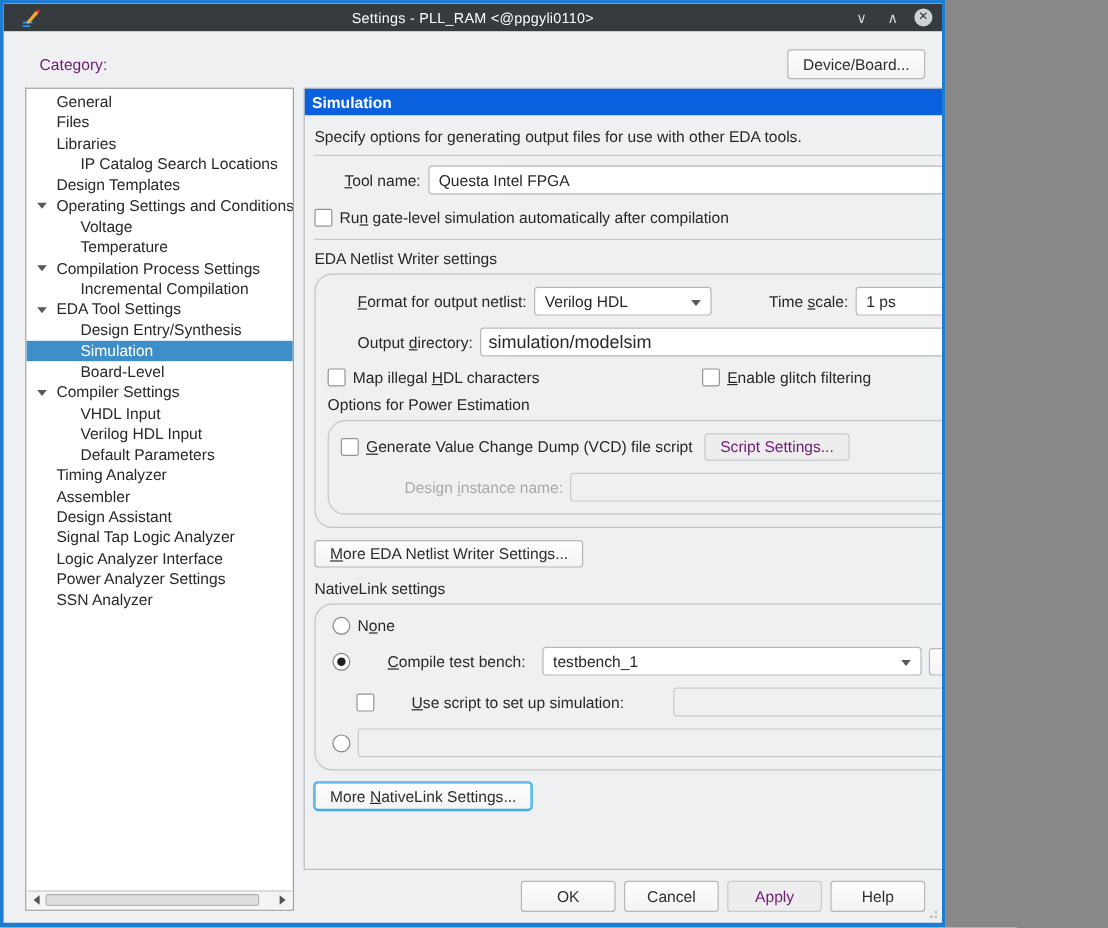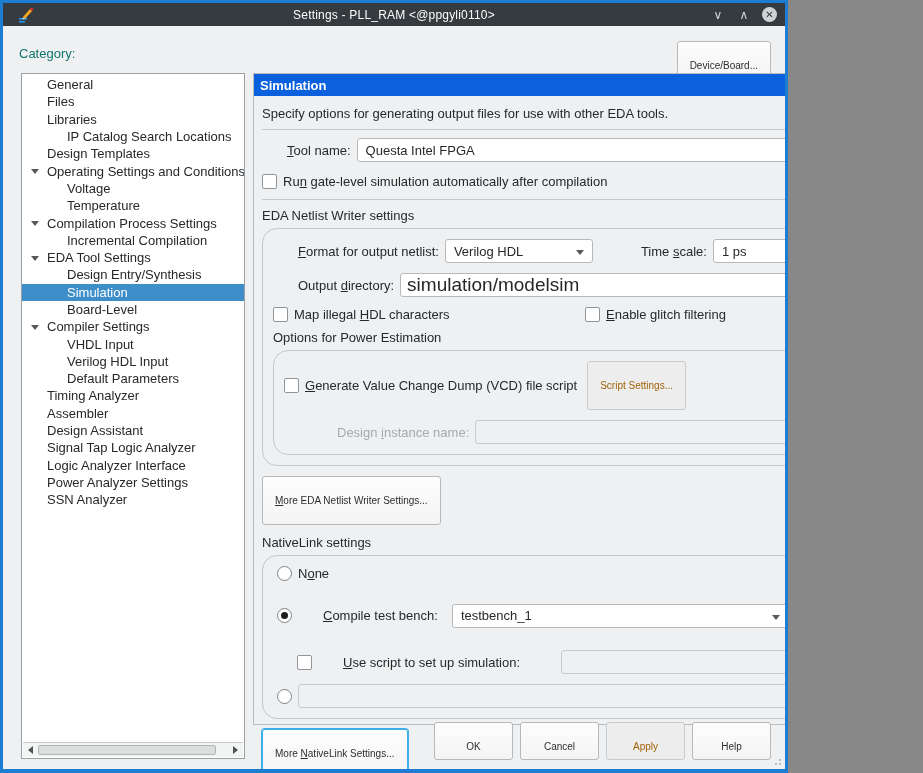--- a/index.html
+++ b/index.html
@@ -13,24 +13,24 @@
   
   .titlebar{position:absolute; left:0; top:0; right:0; height:23px; background:var(--titlebar-bg);
     display:flex; align-items:center; color:#fcfcfc; font-size:12px;}
   .app-icon{position:absolute; left:14px; top:3px; width:18px; height:18px;}
   .title-text{flex:1; text-align:center; letter-spacing:.2px;}
   .win-controls{position:absolute; right:8px; top:0; height:23px; display:flex; align-items:center; gap:10px;}
   .win-btn{color:#ced3d6; font-size:12px; width:16px; text-align:center; cursor:default; line-height:16px;}
   .close-btn{width:15px; height:15px; border-radius:50%; background:#ced3d6; color:#31363b;
     font-size:10px; font-weight:bold; display:flex; align-items:center; justify-content:center;}
   
-  .category-label{position:absolute; left:16px; top:43px; font-size:13px; color:#0f766e;}
+  .category-label{position:absolute; left:30px; top:43px; font-size:13px; color:#701a75;}
   .btn{background:linear-gradient(#fdfdfd,#f4f4f4); border:1px solid #b6b8ba; border-radius:3px;
-    font-size:10px; color:#2b2e31; padding:18px 12px; font-family:inherit;}
-  .btn:disabled{color:#a16207; background:#ededee; border-color:#c8cacc;}
+    font-size:13px; color:#2b2e31; padding:3px 12px; font-family:inherit;}
+  .btn:disabled{color:#701a75; background:#ededee; border-color:#c8cacc;}
   .device-board{position:absolute; right:14px; top:38px; height:25px;}
   
   .tree{position:absolute; left:18px; top:70px; width:224px; height:686px; background:#fff;
     border:1px solid #9da0a3; overflow:hidden;}
   .tree-items{position:absolute; left:0; top:2px; right:0; bottom:16px; overflow:hidden;}
   .tree-row{position:relative; height:17.3px; display:flex; align-items:center; font-size:13px;
     color:#26282a; white-space:nowrap; cursor:default;}
   .tree-row.sel{background:var(--tree-selection-bg); color:#fff;}
   .tree-row .lbl{padding-left:25px;}
   .tree-row.ind2 .lbl{padding-left:45px;}
@@ -51,21 +51,21 @@
     font-size:13px; display:flex; align-items:center; padding-left:6px;}
   .panel-body{padding:8px 8px 0 8px; font-size:13px; color:#26282a;}
   .desc{margin:2px 0 8px 0;}
   hr.sep{border:none; border-top:1px solid #c6c8ca; margin:6px 0 8px 0;}
   .row{display:flex; align-items:center; gap:6px;}
   .combo{height:24px; background:#fff; border:1px solid #b6b8ba; border-radius:3px;
     display:flex; align-items:center; padding:0 8px; position:relative; font-size:13px; color:#26282a;}
   .combo .arrow{position:absolute; right:8px; top:10px; width:0; height:0;
     border-left:4px solid transparent; border-right:4px solid transparent; border-top:5px solid #55595c;}
   .tinput{height:24px; background:#fff; border:1px solid #b6b8ba; border-radius:3px;
-    font-size:19px; color:#26282a; padding:0 6px; font-family:inherit; width:100%;}
+    font-size:15px; color:#26282a; padding:0 6px; font-family:inherit; width:100%;}
   .tinput:disabled{background:#eef0f1; border-color:#c8cacc;}
   .browse{width:22px; height:22px; padding:0; font-size:11px; color:#2b2e31; letter-spacing:1px;}
   .browse:disabled{color:#b4b6b8;}
   .cb{width:15px; height:15px; background:#fff; border:1px solid #90959a; border-radius:2px; flex:none;}
   .radio{width:15px; height:15px; background:#fff; border:1px solid #808488; border-radius:50%;
     flex:none; display:flex; align-items:center; justify-content:center;}
   .radio.on::after{content:""; width:7px; height:7px; border-radius:50%; background:#1c1e20;}
   .group-title{margin:8px 0 5px 0;}
   .groupbox{border:1px solid #c3c5c7; border-radius:15px; padding:10px;}
   .gap{height:10px;}

